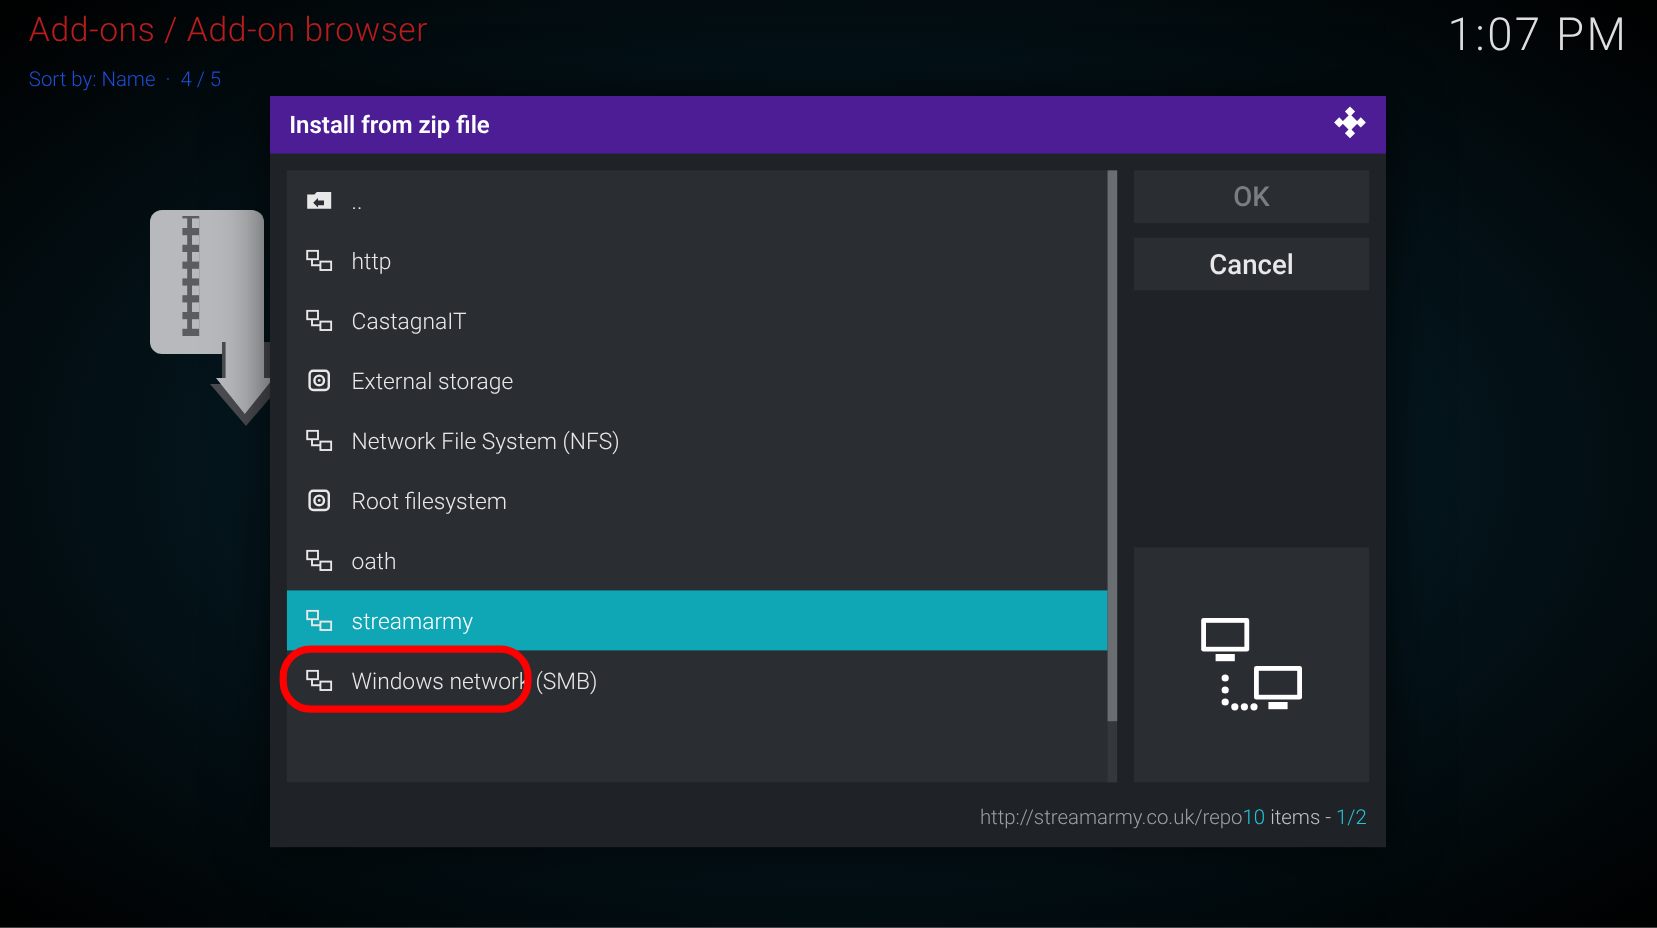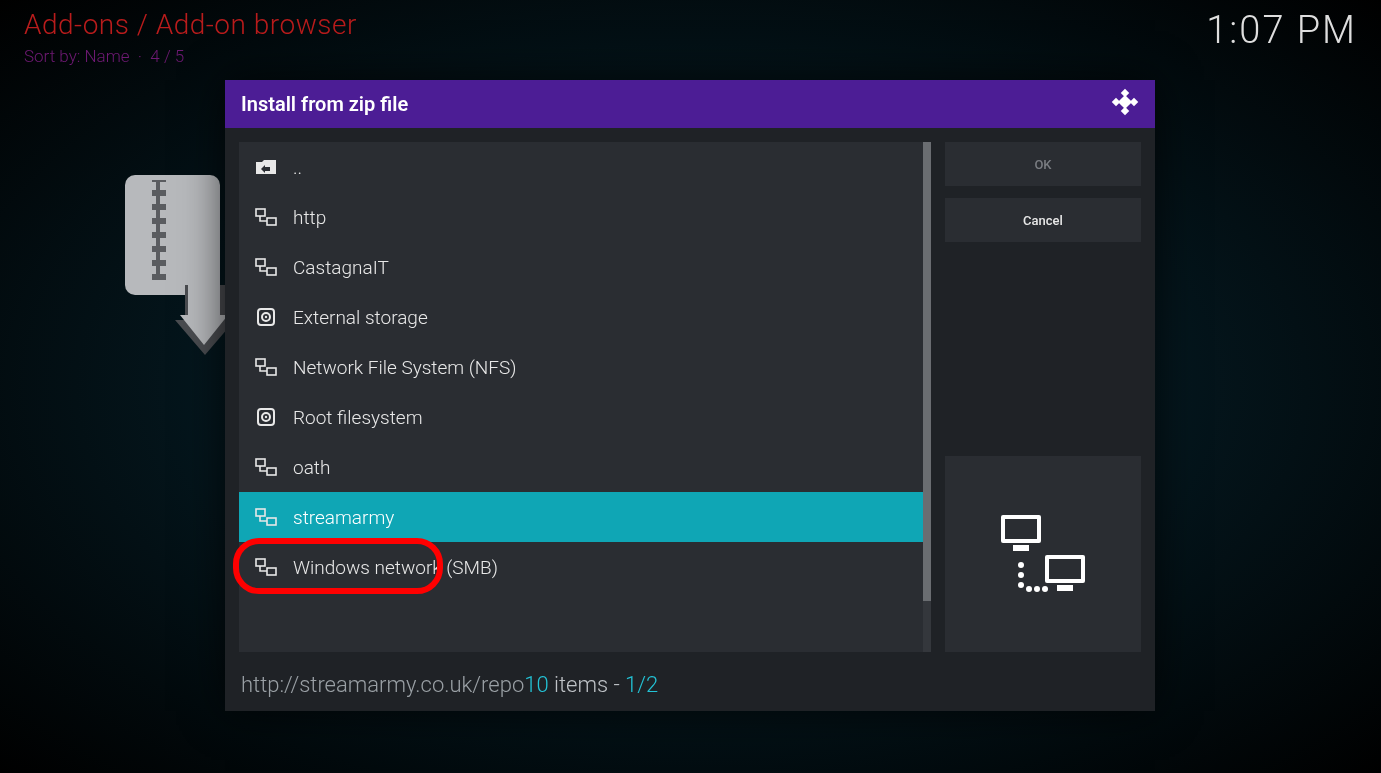--- a/index.html
+++ b/index.html
@@ -20,22 +20,22 @@
   }
   .breadcrumb {
     font-size: 28px;
     font-weight: 300;
     color: #b91c1c;
     letter-spacing: 0.5px;
   }
   .sortline {
     font-size: 17px;
     font-weight: 300;
-    color: #701a75;
-    margin-top: 5px;
+    color: #1d4ed8;
+    margin-top: 16px;
   }
   .clock {
     position: absolute;
     top: 8px;
     right: 24px;
     font-size: 38px;
     font-weight: 300;
     color: #dedede;
     letter-spacing: 2px;
     margin-left: 40px;
@@ -130,41 +130,41 @@
     display: flex;
     flex-direction: column;
     gap: 12px;
   }
   .btn {
     height: 44px;
     background: #2a2d32;
     display: flex;
     align-items: center;
     justify-content: center;
-    font-size: 13px;
+    font-size: 23px;
     font-weight: 500;
     cursor: pointer;
   }
   .btn.disabled {
     color: #7a7d82;
     cursor: default;
   }
   .preview {
     margin-top: auto;
     height: 196px;
     background: #2a2d32;
     display: flex;
     align-items: center;
     justify-content: center;
   }
   .dialog-footer {
     display: flex;
-    justify-content: flex-start;
+    justify-content: flex-end;
     padding: 6px 16px 14px 16px;
-    font-size: 22px;
+    font-size: 17px;
     font-weight: 300;
   }
   .footer-path { color: #9aa0a5; }
   .footer-count .accent { color: #23c3d6; }
   .footer-count { color: #bfc3c7; }
   .highlight-ring {
     position: absolute;
     border: 6px solid #ff0000;
     border-radius: 26px;
     pointer-events: none;

